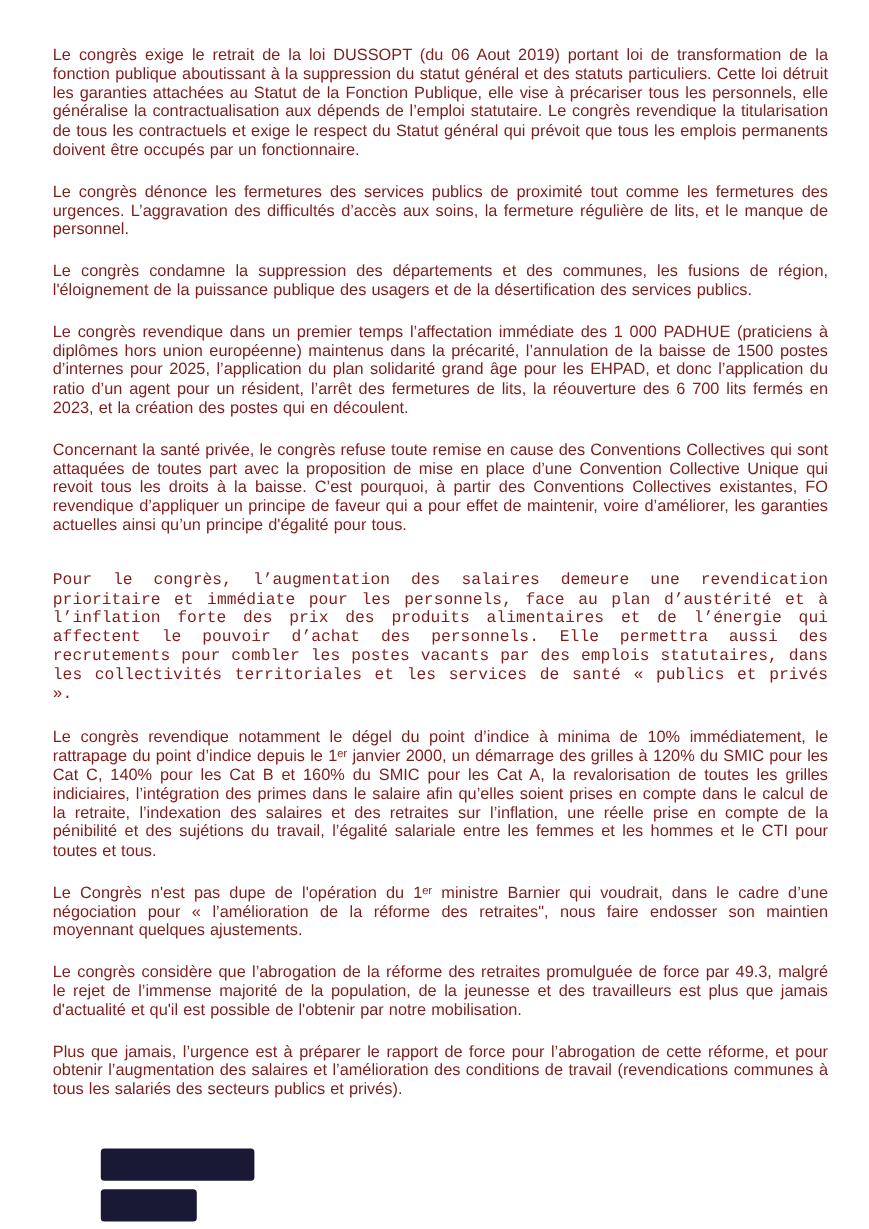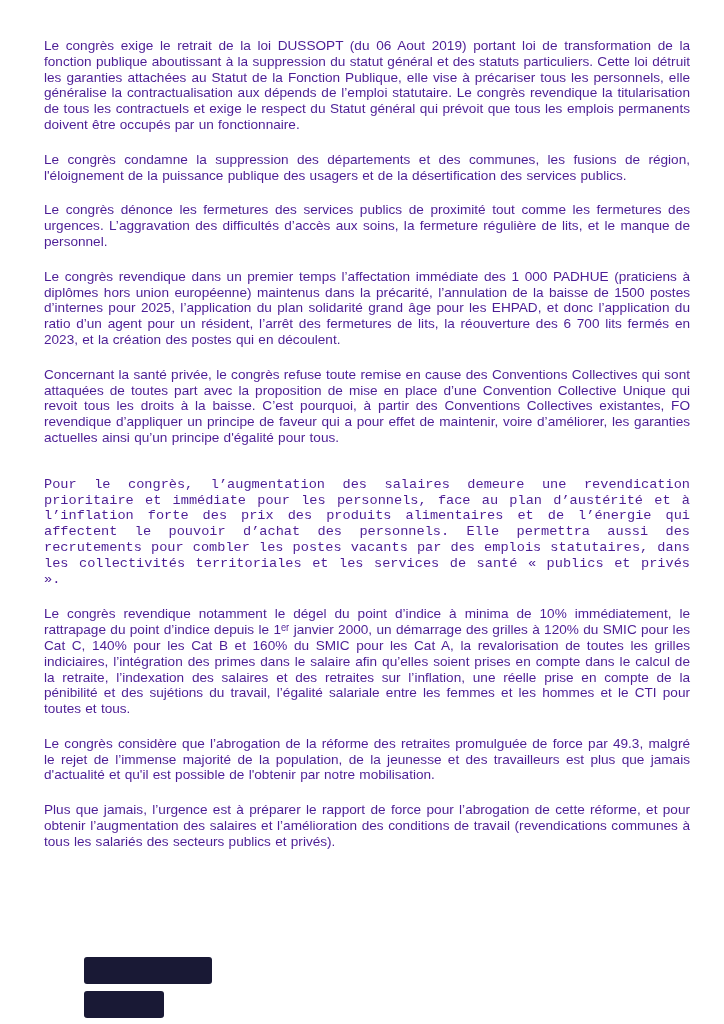--- a/index.html
+++ b/index.html
@@ -14,21 +14,21 @@
     overflow: hidden;
   }
   .page {
     position: absolute;
     inset: 0;
     box-sizing: border-box;
     padding: 38px 34px 0 44px;
     font-family: "Liberation Sans", sans-serif;
     font-size: 13.6px;
     line-height: 15.8px;
-    color: #4c1d95;
+    color: #7f1d1d;
     text-align: justify;
     -webkit-hyphens: manual;
     hyphens: manual;
   }
   .page p {
     margin: 0 0 19px 0;
     word-spacing: 0.5px;
   }
   .page p.gap-before {
     margin-top: 31px;
@@ -40,24 +40,25 @@
     border-radius: 3px;
   }
   .redaction-1 { left: 84px; top: 957px; width: 128px; height: 27px; }
   .redaction-2 { left: 84px; top: 991px; width: 80px;  height: 27px; }
 </style>
 </head>
 <body>
 
 <div class="page">
   <p>Le congrès exige le retrait de la loi DUSSOPT (du 06 Aout 2019) portant loi de transformation de la fonction publique aboutissant à la suppression du statut général et des statuts particuliers. Cette loi détruit les garanties attachées au Statut de la Fonction Publique, elle vise à précariser tous les personnels, elle généralise la contractualisation aux dépends de l’emploi statutaire. Le congrès revendique la titularisation de tous les contractuels et exige le respect du Statut général qui prévoit que tous les emplois permanents doivent être occupés par un fonctionnaire.</p>
+  <p>Le congrès dénonce les fermetures des services publics de proximité tout comme les fermetures des urgences. L’aggravation des difficultés d’accès aux soins, la fermeture régulière de lits, et le manque de personnel.</p>
   <p>Le congrès condamne la suppression des départements et des communes, les fusions de région, l'éloignement de la puissance publique des usagers et de la désertification des services publics.</p>
-  <p>Le congrès dénonce les fermetures des services publics de proximité tout comme les fermetures des urgences. L’aggravation des difficultés d’accès aux soins, la fermeture régulière de lits, et le manque de personnel.</p>
   <p>Le congrès revendique dans un premier temps l’affectation immédiate des 1 000 PADHUE (prati­ciens à diplômes hors union européenne) maintenus dans la précarité, l’annulation de la baisse de 1500 postes d’internes pour 2025, l’application du plan solidarité grand âge pour les EHPAD, et donc l’application du ratio d’un agent pour un résident, l’arrêt des fermetures de lits, la réouverture des 6 700 lits fermés en 2023, et la création des postes qui en découlent.</p>
   <p>Concernant la santé privée, le congrès refuse toute remise en cause des Conventions Collectives qui sont attaquées de toutes part avec la proposition de mise en place d’une Convention Collective Unique qui revoit tous les droits à la baisse. C’est pourquoi, à partir des Conventions Collectives existantes, FO revendique d’appliquer un principe de faveur qui a pour effet de maintenir, voire d’améliorer, les garanties actuelles ainsi qu’un principe d'égalité pour tous.</p>
   <p class="gap-before">Pour le congrès, l’augmentation des salaires demeure une revendication prioritaire et immédiate pour les personnels, face au plan d’austérité et à l’inflation forte des prix des produits alimentaires et de l’énergie qui affectent le pouvoir d’achat des personnels. Elle permettra aussi des recrutements pour combler les postes vacants par des emplois statutaires, dans les collectivités territoriales et les services de santé « publics et privés ».</p>
   <p>Le congrès revendique notamment le dégel du point d’indice à minima de 10% immédiatement, le rattrapage du point d’indice depuis le 1ᵉʳ janvier 2000, un démarrage des grilles à 120% du SMIC pour les Cat C, 140% pour les Cat B et 160% du SMIC pour les Cat A, la revalorisation de toutes les grilles indiciaires, l’intégration des primes dans le salaire afin qu’elles soient prises en compte dans le calcul de la retraite, l’indexation des salaires et des retraites sur l’inflation, une réelle prise en compte de la pénibilité et des sujétions du travail, l’égalité salariale entre les femmes et les hommes et le CTI pour toutes et tous.</p>
+  <p>Le Congrès n'est pas dupe de l'opération du 1ᵉʳ ministre Barnier qui voudrait, dans le cadre d’une négociation pour « l’amélioration de la réforme des retraites", nous faire endosser son maintien moyennant quelques ajustements.</p>
   <p>Le congrès considère que l’abrogation de la réforme des retraites promulguée de force par 49.3, malgré le rejet de l’immense majorité de la population, de la jeunesse et des travailleurs est plus que jamais d'actualité et qu'il est possible de l'obtenir par notre mobilisation.</p>
   <p>Plus que jamais, l’urgence est à préparer le rapport de force pour l’abrogation de cette réforme, et pour obtenir l’augmentation des salaires et l’amélioration des conditions de travail (revendications communes à tous les salariés des secteurs publics et privés).</p>
 
   <div class="redaction redaction-1"></div>
   <div class="redaction redaction-2"></div>
 </div>
 
 </body></html>

